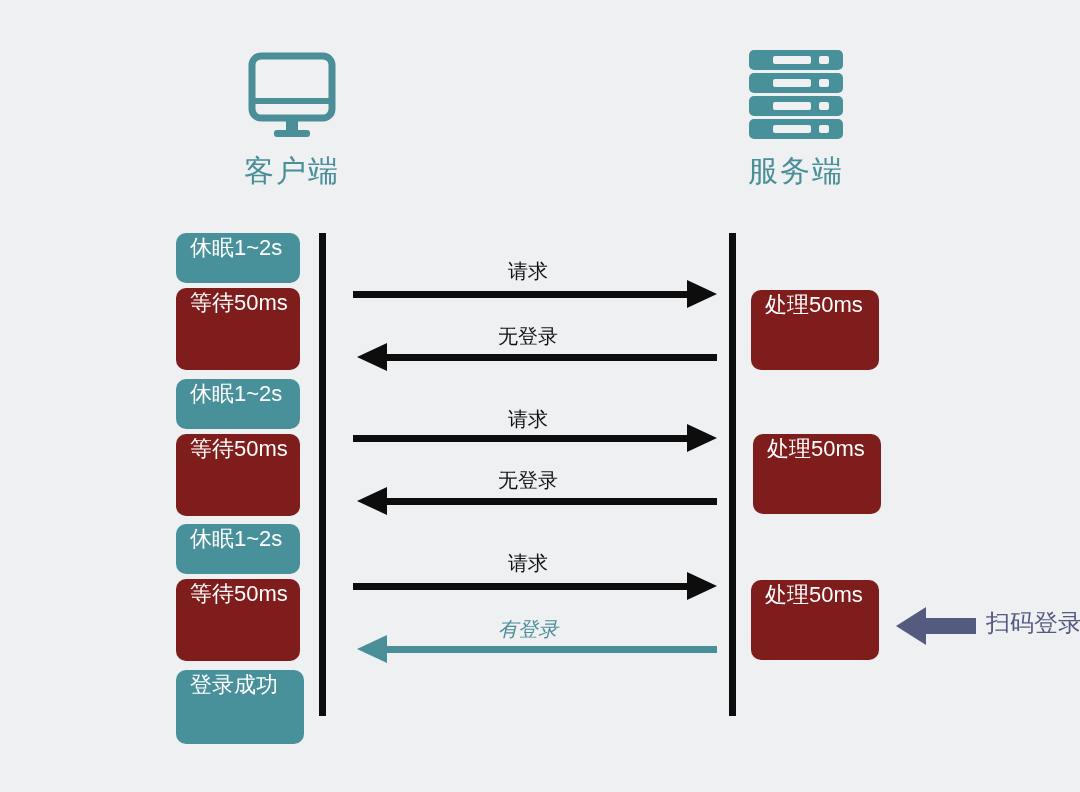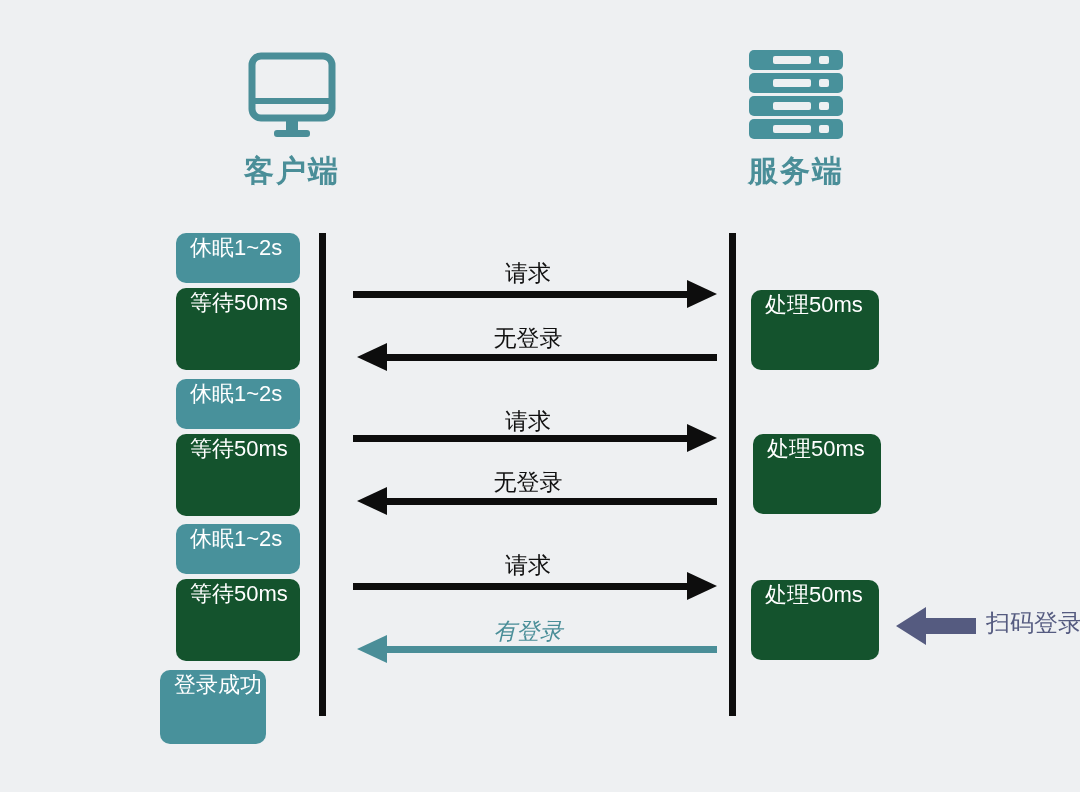--- a/index.html
+++ b/index.html
@@ -21,21 +21,21 @@
   }
 
   
   .actor {
     position: absolute;
     text-align: center;
     width: 200px;
   }
   .actor-label {
     font-size: 30px;
-    font-weight: bold;
+    font-weight: normal;
     color: #4a8e98;
     letter-spacing: 2px;
     margin-top: 8px;
     line-height: 1.1;
   }
   .actor-icon {
     display: block;
     margin: 0 auto;
   }
 
@@ -53,21 +53,21 @@
     color: #ffffff;
     font-size: 22px;
     display: flex;
     justify-content: flex-start;
     padding-left: 14px;
     box-sizing: border-box;
     letter-spacing: 0px;
     white-space: nowrap;
   }
   .box.teal { background: #48919b; }
-  .box.slate { background: #14532d; }
+  .box.slate { background: #7f1d1d; }
 
   
   .msg {
     position: absolute;
     height: 0;
   }
   .msg .shaft {
     position: absolute;
     height: 7px;
     top: 0;
@@ -86,21 +86,21 @@
     border-left: 30px solid #0d0d0d;
   }
   .msg.left .head {
     border-top: 14px solid transparent;
     border-bottom: 14px solid transparent;
     border-right: 30px solid #0d0d0d;
   }
   .msg.teal-msg.left .head { border-right-color: #4a8e98; }
   .msg-label {
     position: absolute;
-    font-size: 23px;
+    font-size: 20px;
     color: #111111;
     white-space: nowrap;
     transform: translateX(-50%);
   }
   .msg-label.teal-text { color: #4a8e98; font-style: italic; }
 
   
   .annot-arrow {
     position: absolute;
   }
@@ -167,21 +167,21 @@
       </div>
       <div class="box slate" style="left: 176px; top: 434px; width: 124px; height: 82px;">
         <span>等待50ms</span>
       </div>
       <div class="box teal" style="left: 176px; top: 524px; width: 124px; height: 50px;">
         <span>休眠1~2s</span>
       </div>
       <div class="box slate" style="left: 176px; top: 579px; width: 124px; height: 82px;">
         <span>等待50ms</span>
       </div>
-      <div class="box teal" style="left: 160px; top: 670px; width: 106px; height: 74px;">
+      <div class="box teal" style="left: 176px; top: 670px; width: 128px; height: 74px;">
         <span>登录成功</span>
       </div>
     </div>
   <div id="server-box-layer">
       <div class="box slate" style="left: 751px; top: 290px; width: 128px; height: 80px;">
         <span>处理50ms</span>
       </div>
       <div class="box slate" style="left: 753px; top: 434px; width: 128px; height: 80px;">
         <span>处理50ms</span>
       </div>

